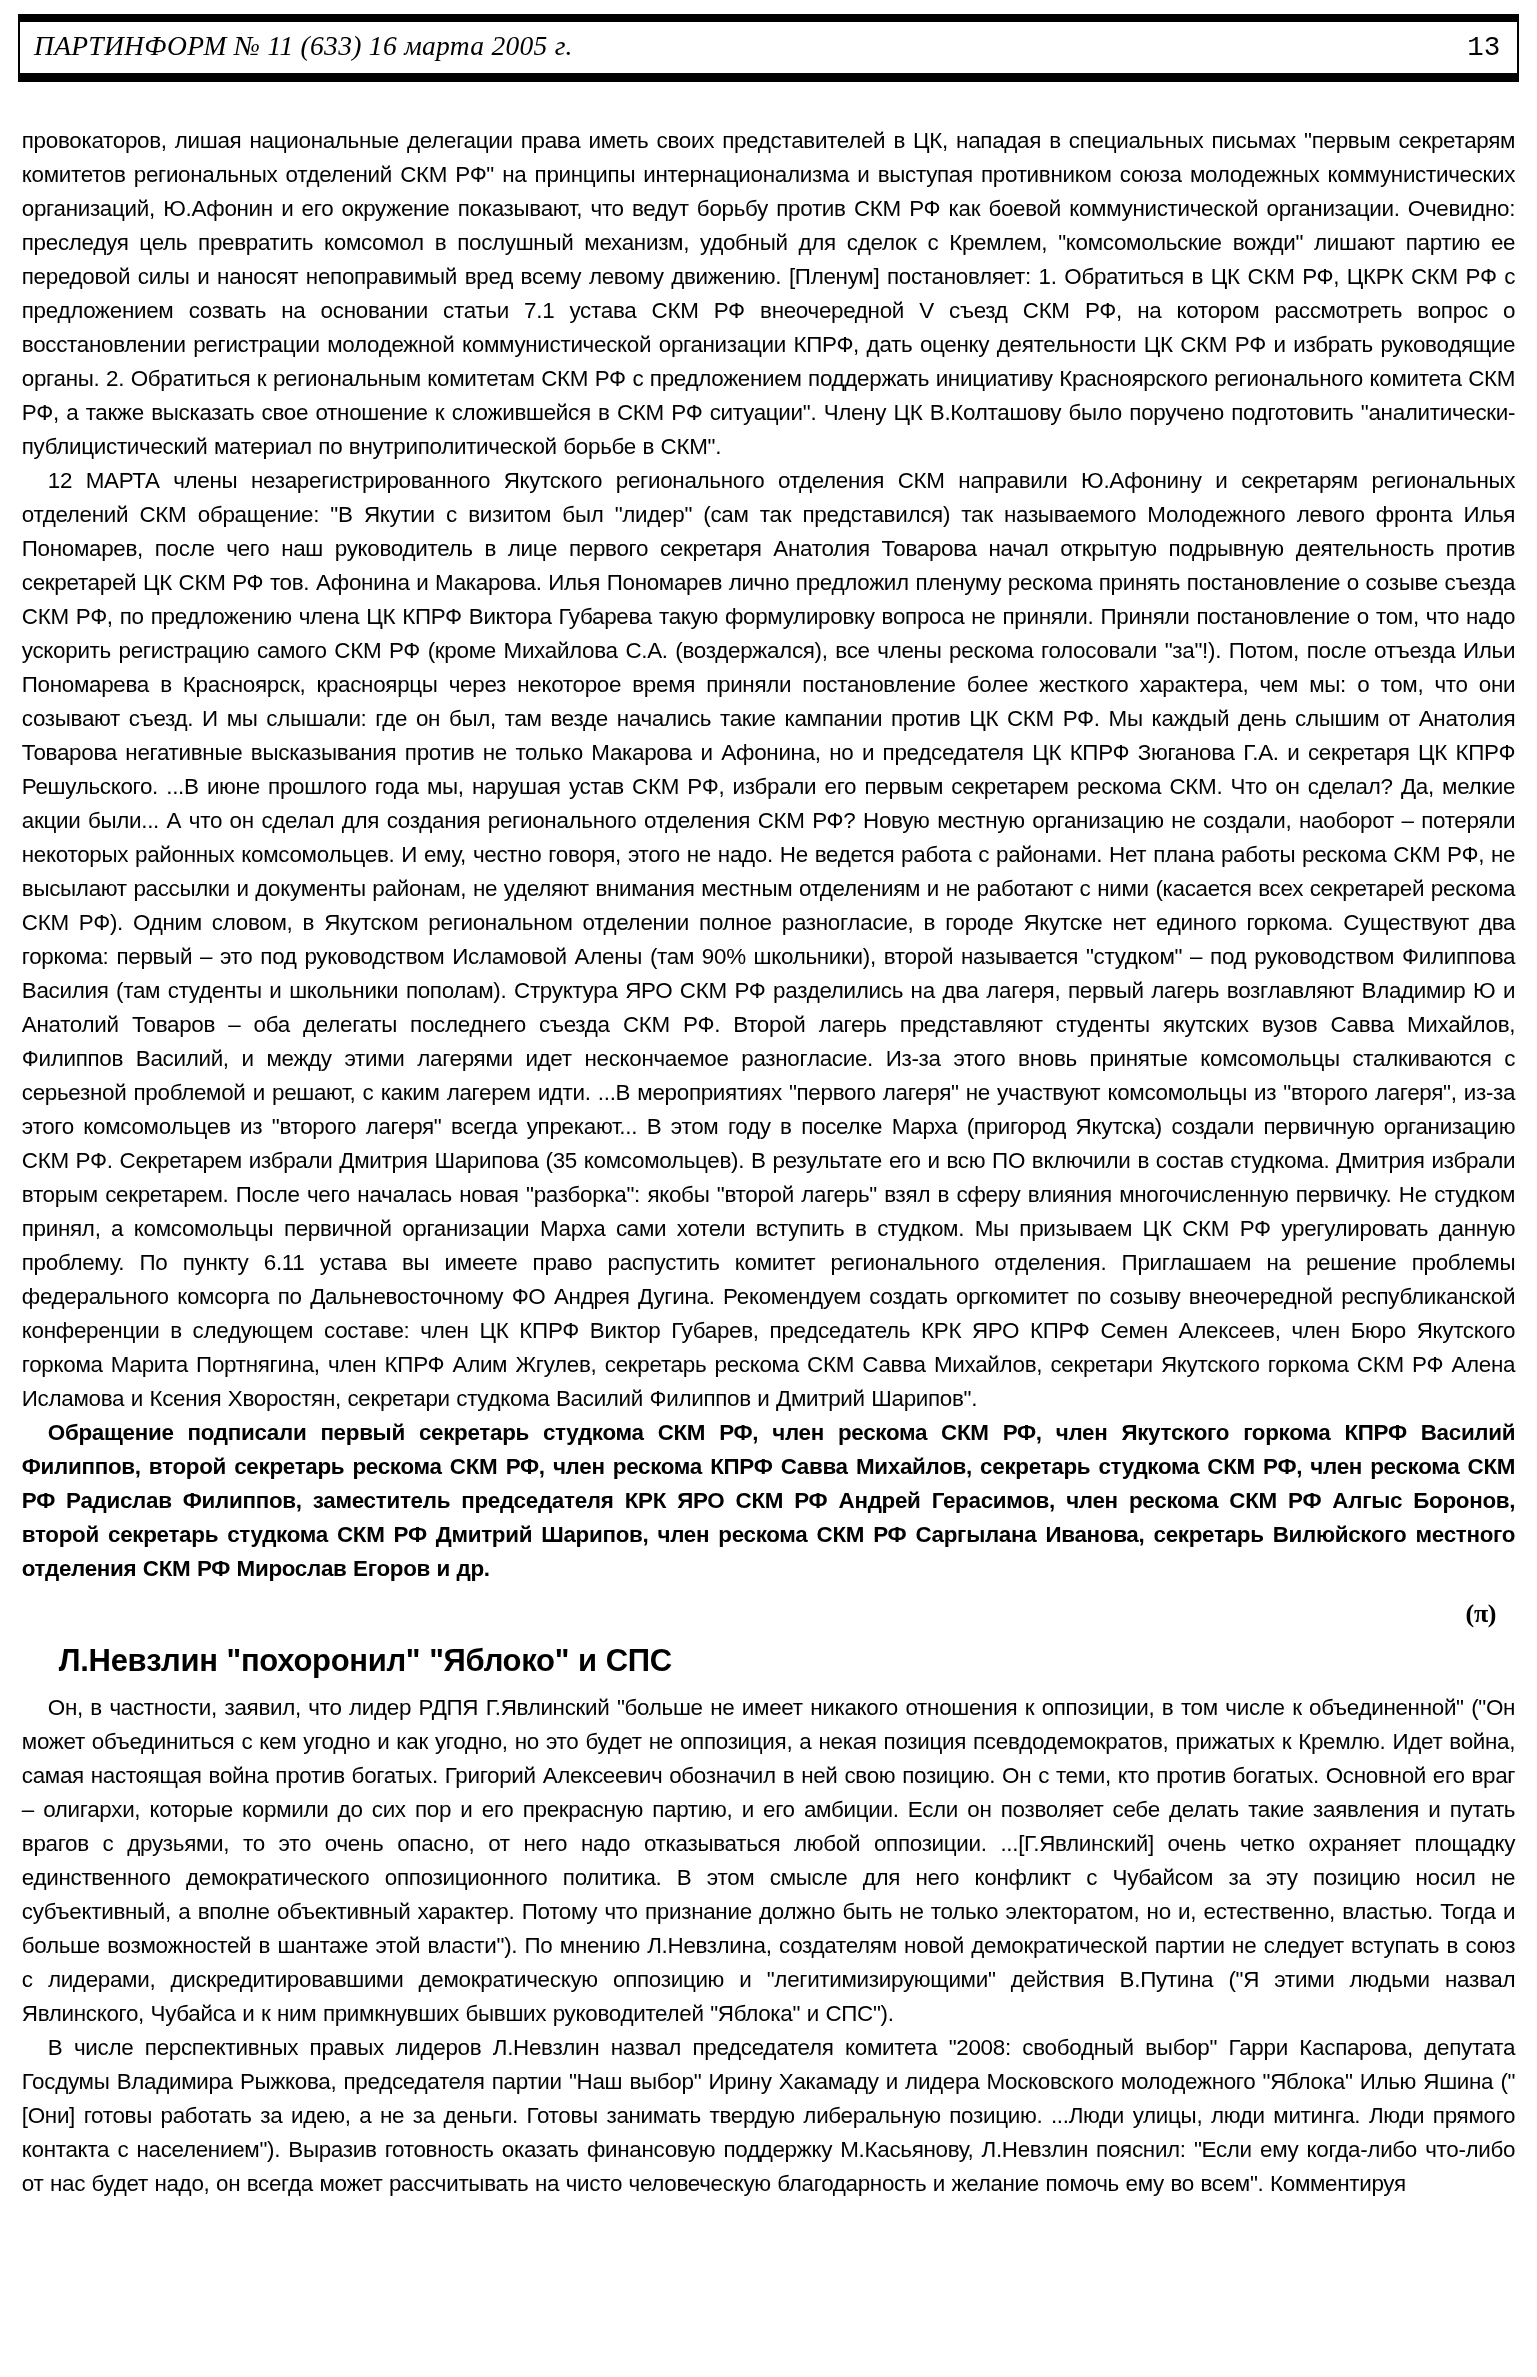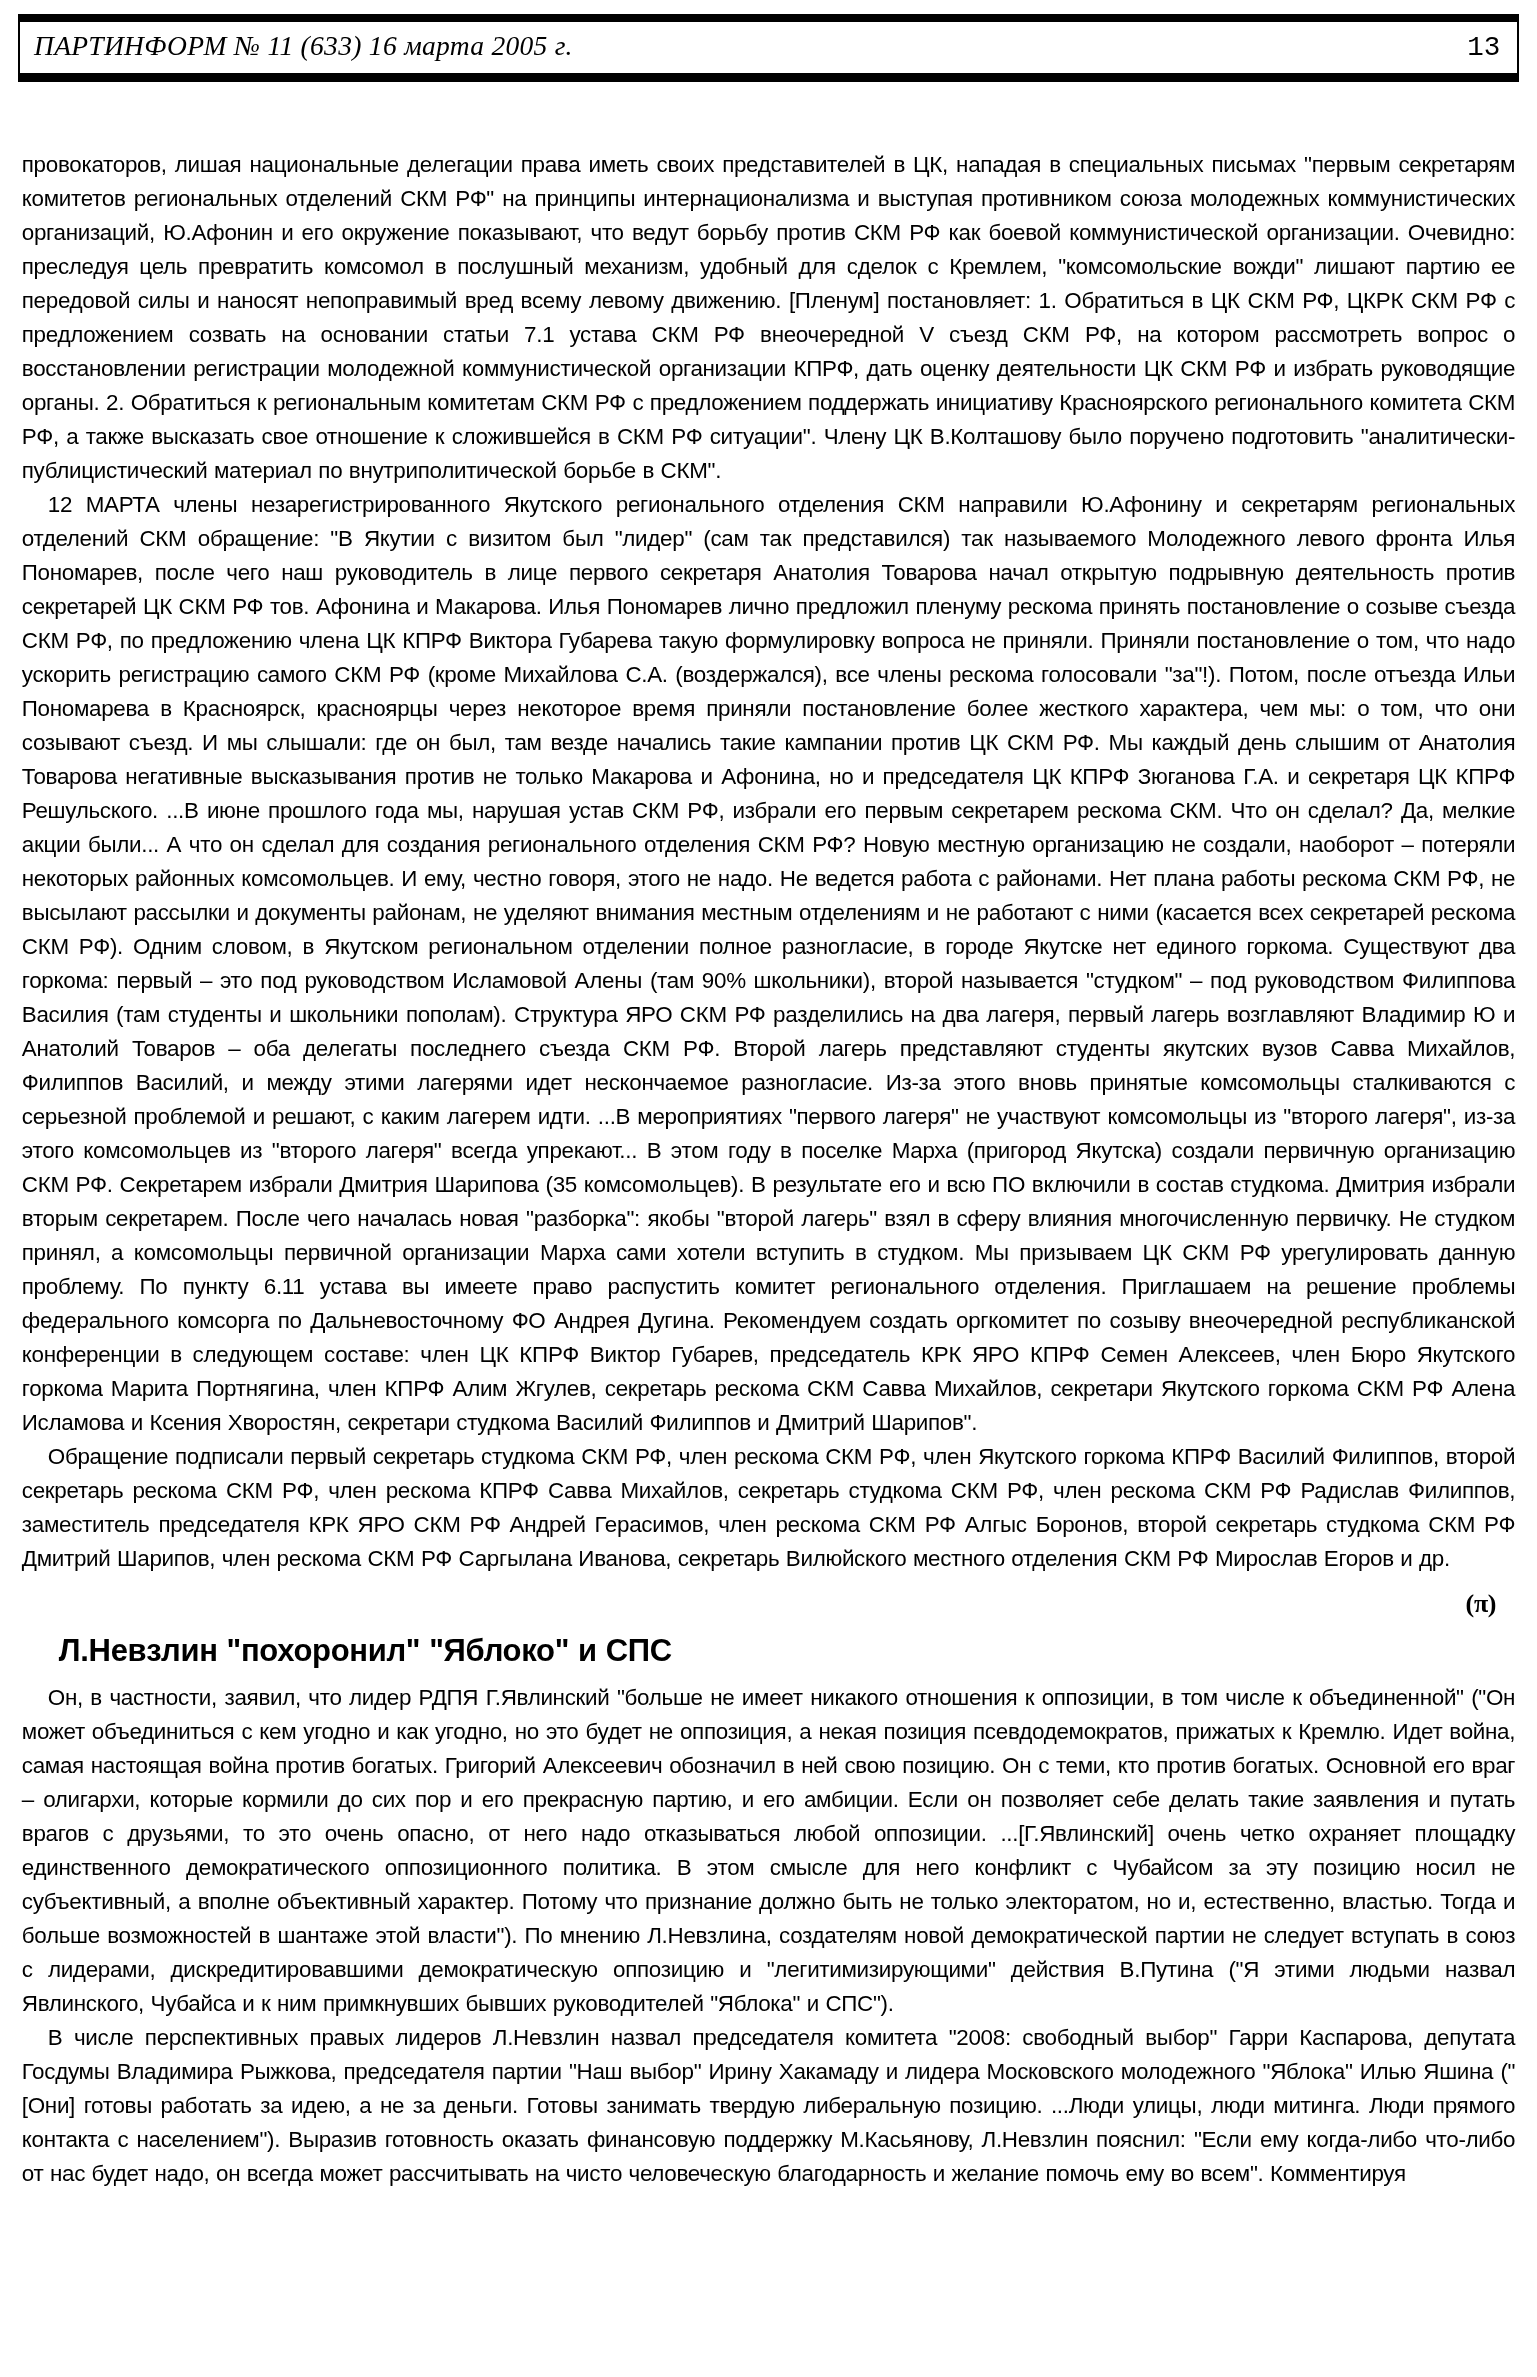--- a/index.html
+++ b/index.html
@@ -35,37 +35,37 @@
   }
   .journal-line {
     font-style: italic;
     letter-spacing: 0.3px;
   }
   .page-number {
     font-style: normal;
     font-family: Liberation Mono, monospace;
   }
   .content {
-    margin-top: 66px;
+    margin-top: 42px;
     padding: 0 3.8px;
     font-size: 22.4px;
     line-height: 34px;
     text-align: justify;
     letter-spacing: -0.3px;
     word-spacing: 0.6px;
   }
   .content p {
     margin: 0;
     text-indent: 26px;
   }
   .content p.no-indent {
     text-indent: 0;
   }
   .content p.bold {
-    font-weight: normal;
+    font-weight: bold;
   }
   .sign-mark {
     text-align: right;
     font-weight: bold;
     font-size: 26px;
     padding-right: 19px;
     margin: 10.2px 0 1.3px 0;
     font-family: "Liberation Serif", serif;
   }
   .section-title {

